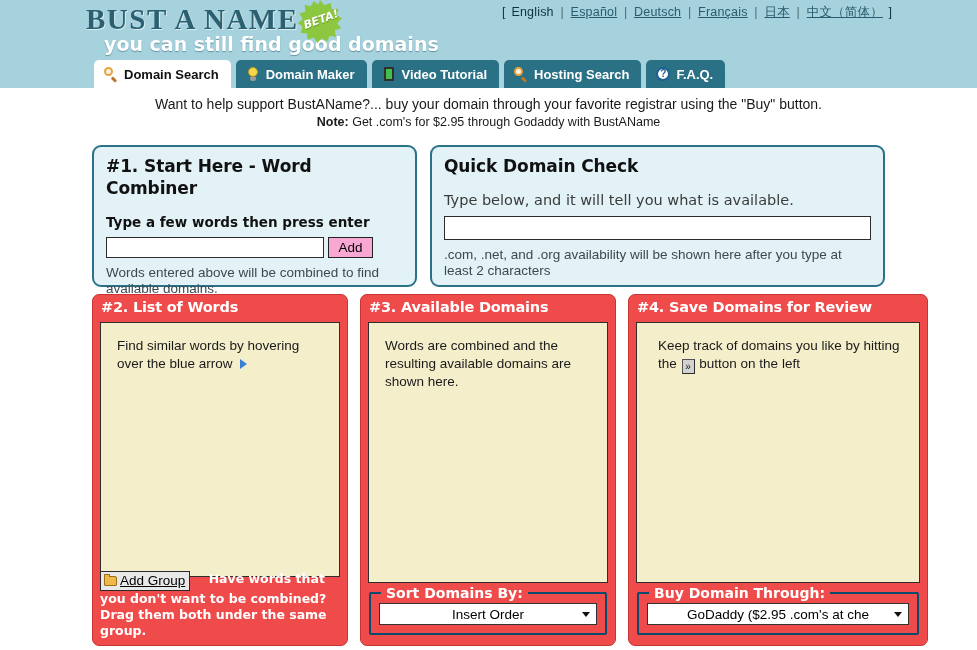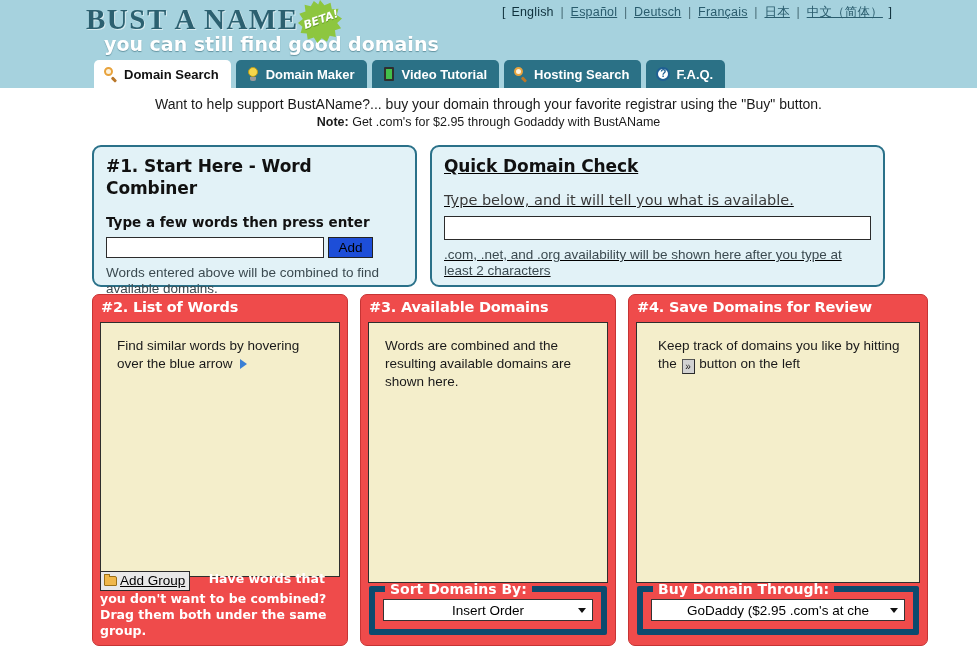--- a/index.html
+++ b/index.html
@@ -229,21 +229,21 @@
     border: 2px solid #2a7189;
     border-radius: 9px;
     padding: 8px 12px 10px 12px;
   }
   #panel-word-combiner {
     left: 92px; top: 145px;
     width: 325px; height: 142px;
   }
   #panel-quick-check {
     left: 430px; top: 145px;
-    width: 455px; height: 142px; text-decoration: underline;
+    width: 455px; height: 142px;
   }
   .panel-heading {
     font-family: "DejaVu Sans", sans-serif;
     font-weight: bold;
     font-size: 17px;
     color: #111111;
     line-height: 22px;
     letter-spacing: -0.1px;
   }
   .panel-subheading {
@@ -280,21 +280,21 @@
     font-family: "Liberation Sans", sans-serif;
     font-size: 13px;
     padding: 0 3px;
     outline: none;
   }
   #add-button {
     margin-left: 4px;
     min-width: 45px;
     height: 21px;
     box-sizing: border-box;
-    background: #1d4ed8;
+    background: #f9a8d4;
     border: 1px solid #222222;
     font-family: "Liberation Sans", sans-serif;
     font-size: 13.5px;
     color: #000000;
     cursor: pointer;
     padding: 0 8px;
     line-height: 19px;
   }
   #quick-check-input {
     margin-top: 7px;
@@ -427,21 +427,21 @@
     border-bottom: none;
     border-radius: 1px 1px 0 0;
     box-sizing: border-box;
   }
 
   
   .red-fieldset {
     position: absolute;
     left: 8px; right: 8px; bottom: 10px;
     box-sizing: border-box;
-    border: 6px solid #0c4a6e;
+    border: 2px solid #0c4a6e;
     border-radius: 2px;
     margin: 0;
     padding: 2px 8px 8px 8px;
   }
   .red-fieldset legend {
     font-family: "DejaVu Sans", sans-serif;
     font-weight: bold;
     font-size: 14px;
     color: #ffffff;
     padding: 0 5px;

